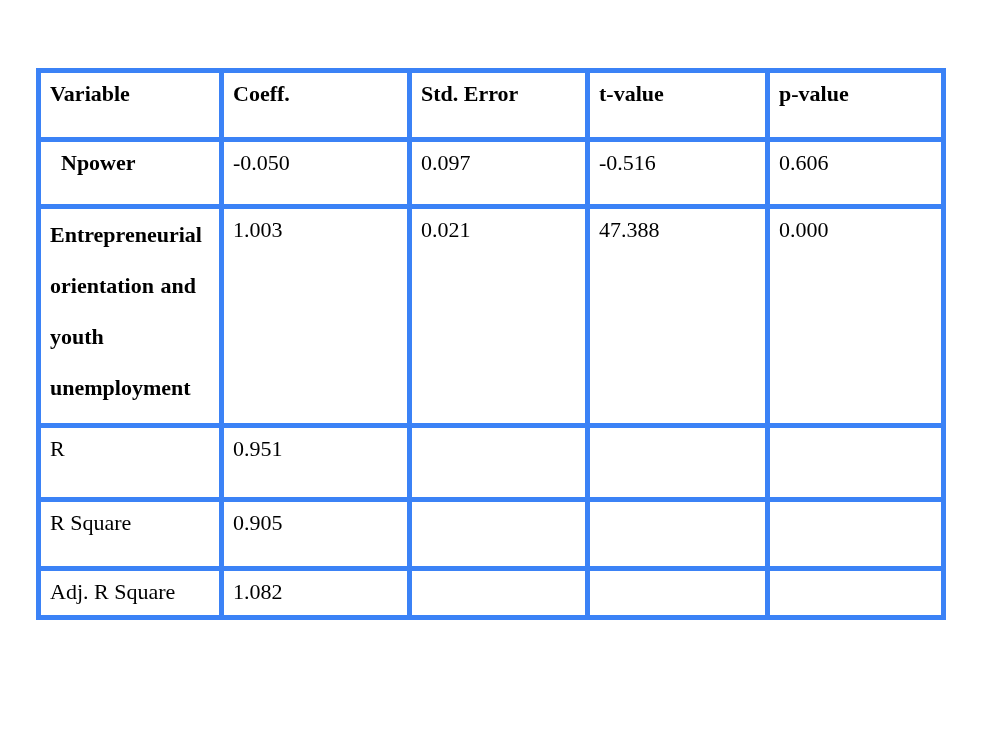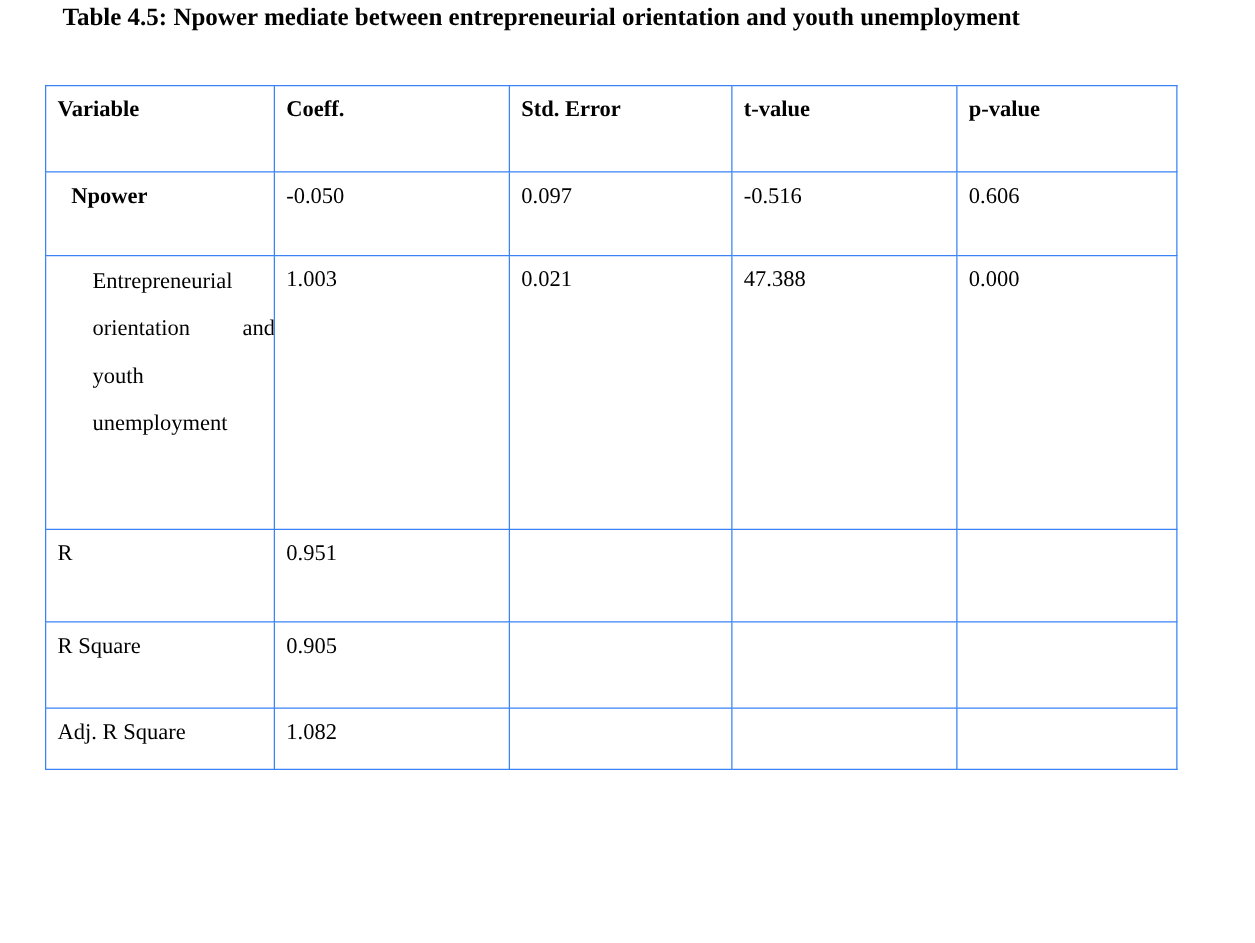--- a/index.html
+++ b/index.html
@@ -34,53 +34,51 @@
     border-collapse: collapse;
     table-layout: fixed;
     background: #ffffff;
   }
   col.c0 { width: 183px; }
   col.c1 { width: 188px; }
   col.c2 { width: 178px; }
   col.c3 { width: 180px; }
   col.c4 { width: 176px; }
   th, td {
-    border: 1px solid #3b82f6;
+    border: 5px solid #3b82f6;
     vertical-align: top;
     text-align: left;
-    font-size: 18px;
+    font-size: 22px;
     font-weight: normal;
     padding: 7px 8px 6px 9px;
     line-height: 1.25;
     overflow: hidden;
   }
   th { font-weight: bold; }
   .bold-var { font-weight: bold; padding-left: 20px; }
   tr.h-head { height: 69px; }
   tr.h-r0 { height: 67px; }
   tr.h-r1 { height: 219px; }
   tr.h-r2 { height: 74px; }
   tr.h-r3 { height: 69px; }
   tr.h-r4 { height: 49px; }
   tr.h-r5 { height: 66px; }
   td.var-tall { padding-top: 0; padding-bottom: 0; }
   .justified-var {
     width: 146px;
     text-align: justify;
-    line-height: 38px;
-    font-weight: normal;
-    margin-left: 28px;
+    line-height: 51px;
+    font-weight: bold;
   }
 </style>
 </head>
 <body>
 
 <div class="page">
 
-  <div class="caption">Table 4.5: Npower mediate between entrepreneurial orientation and youth unemployment</div>
 
   <table class="stats-table">
     <colgroup>
       <col class="c0">
         <col class="c1">
         <col class="c2">
         <col class="c3">
         <col class="c4">
     </colgroup>
     <thead>

